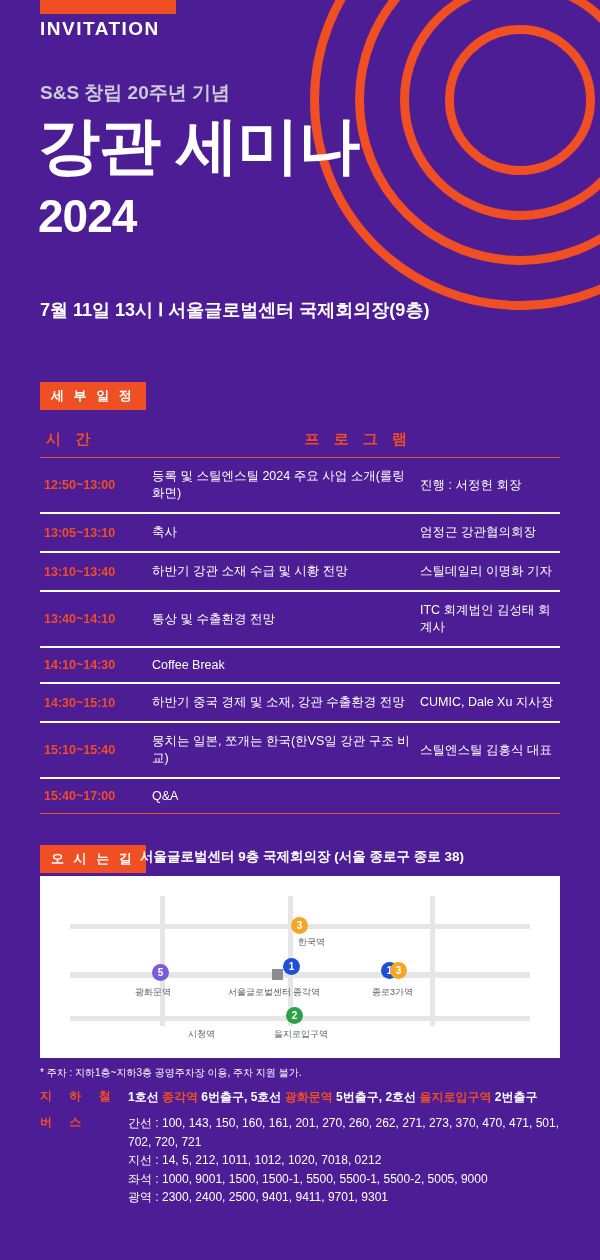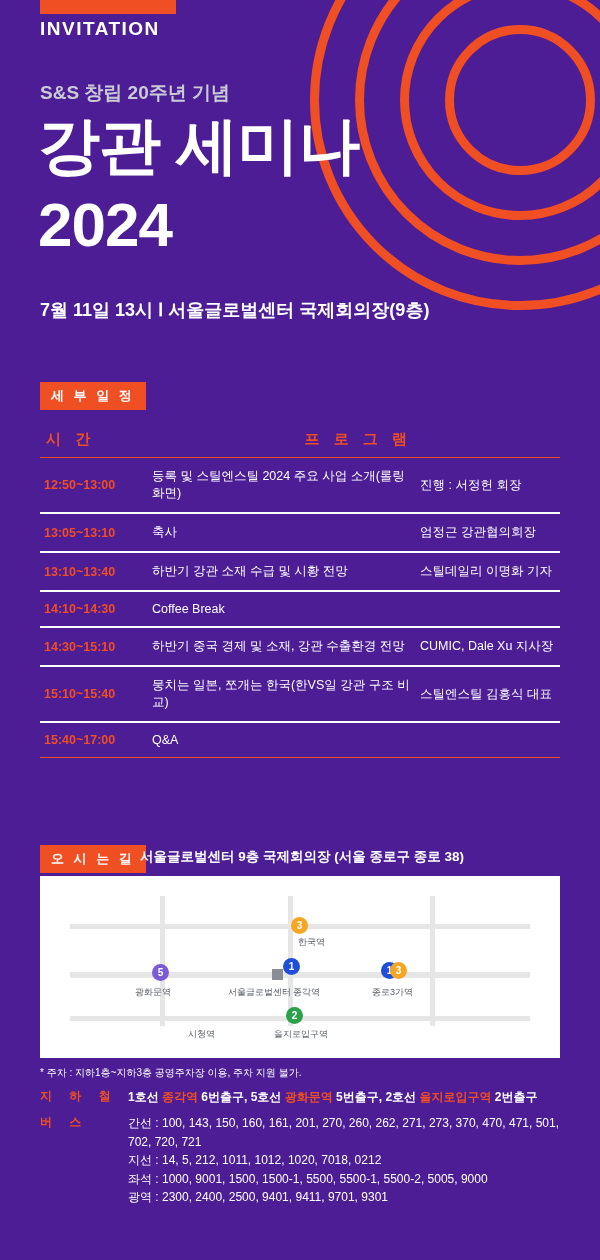--- a/index.html
+++ b/index.html
@@ -36,21 +36,21 @@
   .subtitle {
     position: absolute; top: 80px; left: 40px;
     color: #c9ccd6; font-size: 19px; font-weight: bold;
   }
   .title1 {
     position: absolute; top: 113px; left: 38px;
     color: #ffffff; font-size: 62px; font-weight: bold; letter-spacing: -1px; line-height: 1.05;
   }
   .title2 {
     position: absolute; top: 192px; left: 38px;
-    color: #ffffff; font-size: 62px; font-weight: bold; letter-spacing: -1px; line-height: 1.05;
+    color: #ffffff; font-size: 46px; font-weight: bold; letter-spacing: -1px; line-height: 1.05;
   }
   .when {
     position: absolute; top: 298px; left: 40px;
     color: #ffffff; font-size: 18px; font-weight: bold;
   }
 
   .tag {
     display: inline-block; background: #f04e23; color: #ffffff;
     font-size: 13px; font-weight: bold; padding: 5px 11px; letter-spacing: 3px;
   }
@@ -149,20 +149,25 @@
       </tr>
       <tr>
         <td class="time">13:05~13:10</td>
         <td class="prog">축사</td>
         <td class="spk">엄정근 강관협의회장</td>
       </tr>
       <tr>
         <td class="time">13:10~13:40</td>
         <td class="prog">하반기 강관 소재 수급 및 시황 전망</td>
         <td class="spk">스틸데일리 이명화 기자</td>
+      </tr>
+      <tr>
+        <td class="time">13:40~14:10</td>
+        <td class="prog">통상 및 수출환경 전망</td>
+        <td class="spk">ITC 회계법인 김성태 회계사</td>
       </tr>
       <tr>
         <td class="time">14:10~14:30</td>
         <td class="prog">Coffee Break</td>
         <td class="spk"></td>
       </tr>
       <tr>
         <td class="time">14:30~15:10</td>
         <td class="prog">하반기 중국 경제 및 소재, 강관 수출환경 전망</td>
         <td class="spk">CUMIC, Dale Xu 지사장</td>

